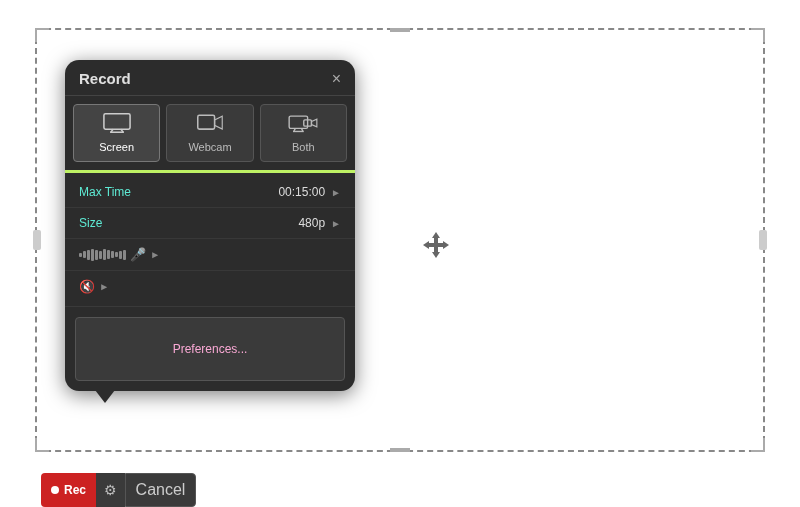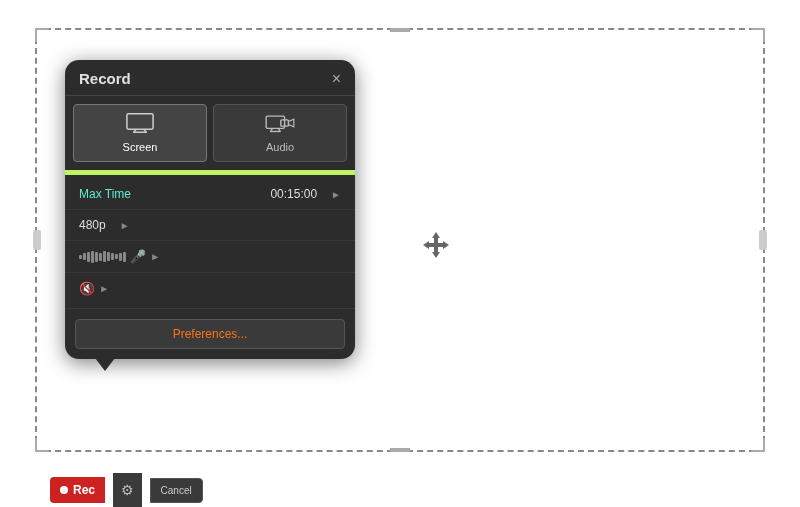--- a/index.html
+++ b/index.html
@@ -91,21 +91,21 @@
       background: none;
       border: none;
       line-height: 1;
     }
 
     
     .source-row {
       display: flex;
       padding: 8px 8px;
       gap: 6px;
-      border-bottom: 5px solid #bef264;
+      border-bottom: 3px solid #bef264;
     }
 
     .source-btn {
       flex: 1;
       display: flex;
       flex-direction: column;
       align-items: center;
       justify-content: center;
       padding: 8px 4px;
       background: #3a3a3a;
@@ -144,21 +144,21 @@
     }
     .setting-row:last-child { border-bottom: none; }
 
     .setting-label {
       flex: 1;
       color: #5eead4;
     }
 
     .setting-value {
       color: #ddd;
-      margin-right: 14px;
+      margin-right: 6px;
       font-size: 12px;
     }
 
     .setting-arrow {
       color: #888;
       font-size: 10px;
     }
 
     
     .narration-bars {
@@ -183,25 +183,25 @@
     .audio-icon {
       color: #cc4444;
       margin-right: 4px;
       font-size: 13px;
     }
 
     
     .preferences-btn {
       width: calc(100% - 20px);
       margin: 10px;
-      padding: 7px;
+      padding: 24px;
       background: #3a3a3a;
       border: 1px solid #555;
       border-radius: 4px;
-      color: #f97316;
+      color: #f9a8d4;
       font-size: 12px;
       cursor: pointer;
       text-align: center;
     }
 
     
     .dialog-tail {
       position: absolute;
       bottom: -12px;
       left: 30px;
@@ -209,24 +209,23 @@
       height: 0;
       border-left: 10px solid transparent;
       border-right: 10px solid transparent;
       border-top: 13px solid #2c2c2c;
     }
 
     
     .bottom-bar {
       position: absolute;
       bottom: 0;
-      left: 50px;
-      display: flex;
-      align-items: center;
-      gap: 8px;
+      left: 41px;
+      display: flex;
+      gap: 0;
       height: 34px;
     }
 
     .rec-btn {
       display: flex;
       align-items: center;
       gap: 5px;
       background: #cc2222;
       border: none;
       padding: 6px 10px;
@@ -254,21 +253,21 @@
       height: 100%;
     }
 
     .cancel-btn {
       background: #3a3a3a;
       border: 1px solid #555;
       padding: 6px 10px;
       border-radius: 0 4px 4px 0;
       cursor: pointer;
       color: #ccc;
-      font-size: 10px;
+      font-size: 16px;
     }
 
     
     .icon-screen {
       width: 28px;
       height: 20px;
     }
     .icon-webcam {
       width: 26px;
       height: 20px;
@@ -317,46 +316,56 @@
         <svg class="icon-screen" viewBox="0 0 36 26" fill="none" stroke="#ccc" stroke-width="2">
           <rect x="1" y="1" width="34" height="20" rx="2"></rect>
           <line x1="13" y1="21" x2="10" y2="25"></line>
           <line x1="23" y1="21" x2="26" y2="25"></line>
           <line x1="9" y1="25" x2="27" y2="25"></line>
         </svg>
       </span>
       <span>Screen</span>
     </div>
 
+    <div class="source-btn">
+      <span class="source-icon">
+        <svg class="icon-webcam" viewBox="0 0 34 26" fill="none" stroke="#bbb" stroke-width="2">
+          <rect x="1" y="3" width="22" height="18" rx="2"></rect>
+          <polygon points="23,9 33,4 33,21 23,16" stroke="#bbb" stroke-width="1.5" fill="none"></polygon>
+        </svg>
+      </span>
+      <span>Webcam</span>
+    </div>
 
     <div class="source-btn">
       <span class="source-icon">
         <svg class="icon-both" viewBox="0 0 38 26" fill="none" stroke="#bbb" stroke-width="1.8">
           <rect x="1" y="4" width="24" height="16" rx="2"></rect>
           <line x1="9" y1="20" x2="7" y2="24"></line>
           <line x1="17" y1="20" x2="19" y2="24"></line>
           <line x1="6" y1="24" x2="20" y2="24"></line>
           <rect x="20" y="9" width="10" height="8" rx="1.5" fill="none"></rect>
           <polygon points="30,11 37,8 37,18 30,15" stroke="#bbb" stroke-width="1.5" fill="none"></polygon>
         </svg>
       </span>
-      <span>Audio</span>
+      <span>Both</span>
     </div>
   </div>
 
   
   <div class="settings-section">
 
     <div class="setting-row">
       <span class="setting-label">Max Time</span>
       <span class="setting-value">00:15:00</span>
       <span class="setting-arrow">►</span>
     </div>
 
     <div class="setting-row">
+      <span class="setting-label">Size</span>
       <span class="setting-value">480p</span>
       <span class="setting-arrow">►</span>
     </div>
 
     <div class="setting-row">
       <div class="narration-bars">
         <span style="height:4px;"></span>
         <span style="height:7px;"></span>
         <span style="height:10px;"></span>
         <span style="height:12px;"></span>

